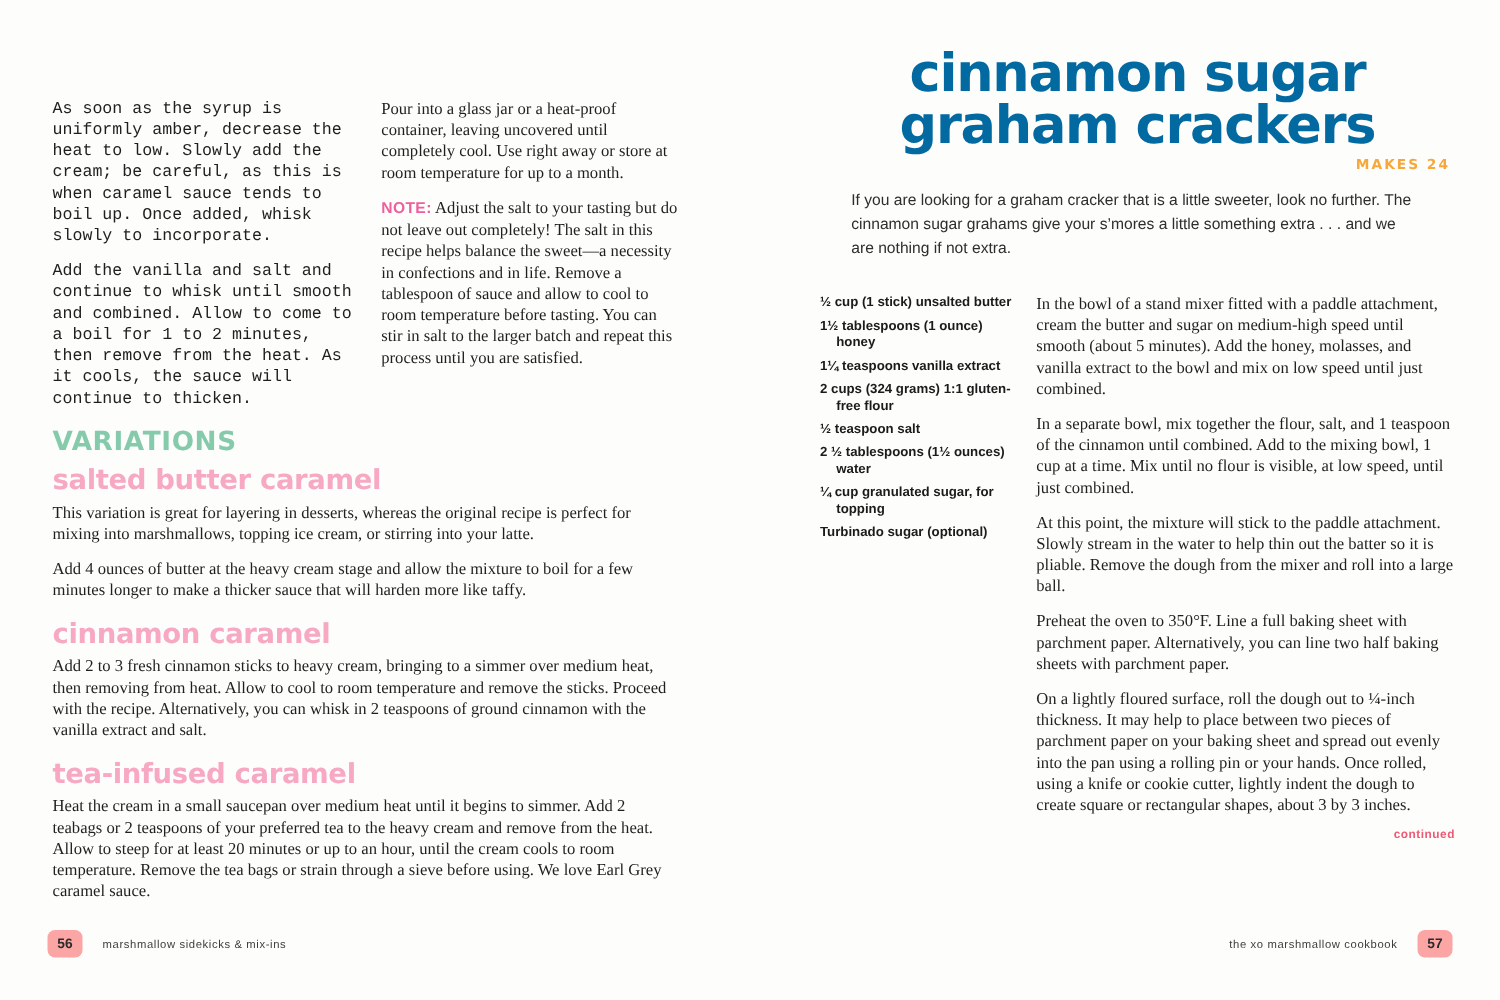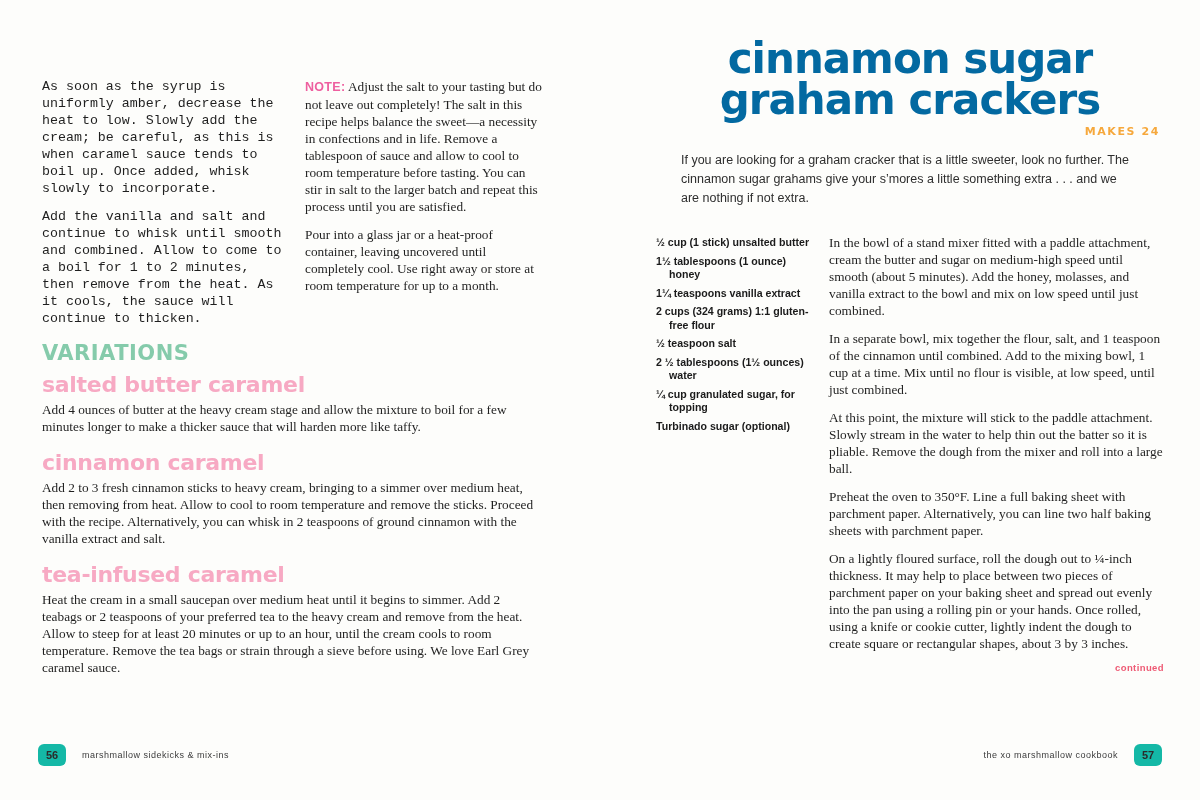--- a/index.html
+++ b/index.html
@@ -49,21 +49,21 @@
     color:#f7a9c3;
     margin:0 0 4px 0;
   }
   .sections h3.gap { margin-top:15px; }
 
   
   .footer-left  { left:38px;  top:744px; width:520px; display:flex; align-items:center; }
   .footer-right { left:640px; top:744px; width:522px; display:flex; align-items:center; justify-content:flex-end; }
   .pagenum {
     width:28px; height:22px; border-radius:6px;
-    background:#14b8a6;
+    background:#fca5a5;
     display:flex; align-items:center; justify-content:center;
     font-family:"Liberation Sans", sans-serif;
     font-weight:bold; font-size:11px; color:#2b2b2b;
   }
   .running {
     font-family:"Liberation Sans", sans-serif;
     font-size:9px; letter-spacing:.5px; color:#3c3c3c;
   }
   .footer-left  .running { margin-left:16px; }
   .footer-right .running { margin-right:16px; }
@@ -119,28 +119,29 @@
 </style>
 </head>
 <body>
 
 <div class="abs serif col1">
   <p>As soon as the syrup is uniformly amber, decrease the heat to low. Slowly add the cream; be careful, as this is when caramel sauce tends to boil up. Once added, whisk slowly to incorporate.</p>
   <p>Add the vanilla and salt and continue to whisk until smooth and combined. Allow to come to a boil for 1 to 2 minutes, then remove from the heat. As it cools, the sauce will continue to thicken.</p>
 </div>
 
 <div class="abs serif col2">
+  <p>Pour into a glass jar or a heat-proof container, leaving uncovered until completely cool. Use right away or store at room temperature for up to a month.</p>
   <p><span class="note-label">NOTE:</span><span> Adjust the salt to your tasting but do not leave out completely! The salt in this recipe helps balance the sweet—a necessity in confections and in life. Remove a tablespoon of sauce and allow to cool to room temperature before tasting. You can stir in salt to the larger batch and repeat this process until you are satisfied.</span></p>
-  <p>Pour into a glass jar or a heat-proof container, leaving uncovered until completely cool. Use right away or store at room temperature for up to a month.</p>
 </div>
 
 <div class="abs variations">VARIATIONS</div>
 
 <div class="abs serif sections">
   <h3>salted butter caramel</h3>
+  <p>This variation is great for layering in desserts, whereas the original recipe is perfect for mixing into marshmallows, topping ice cream, or stirring into your latte.</p>
   <p>Add 4 ounces of butter at the heavy cream stage and allow the mixture to boil for a few minutes longer to make a thicker sauce that will harden more like taffy.</p>
 
   <h3 class="gap">cinnamon caramel</h3>
   <p>Add 2 to 3 fresh cinnamon sticks to heavy cream, bringing to a simmer over medium heat, then removing from heat. Allow to cool to room temperature and remove the sticks. Proceed with the recipe. Alternatively, you can whisk in 2 teaspoons of ground cinnamon with the vanilla extract and salt.</p>
 
   <h3 class="gap">tea-infused caramel</h3>
   <p>Heat the cream in a small saucepan over medium heat until it begins to simmer. Add 2 teabags or 2 teaspoons of your preferred tea to the heavy cream and remove from the heat. Allow to steep for at least 20 minutes or up to an hour, until the cream cools to room temperature. Remove the tea bags or strain through a sieve before using. We love Earl Grey caramel sauce.</p>
 </div>
 
 <div class="abs footer-left">

